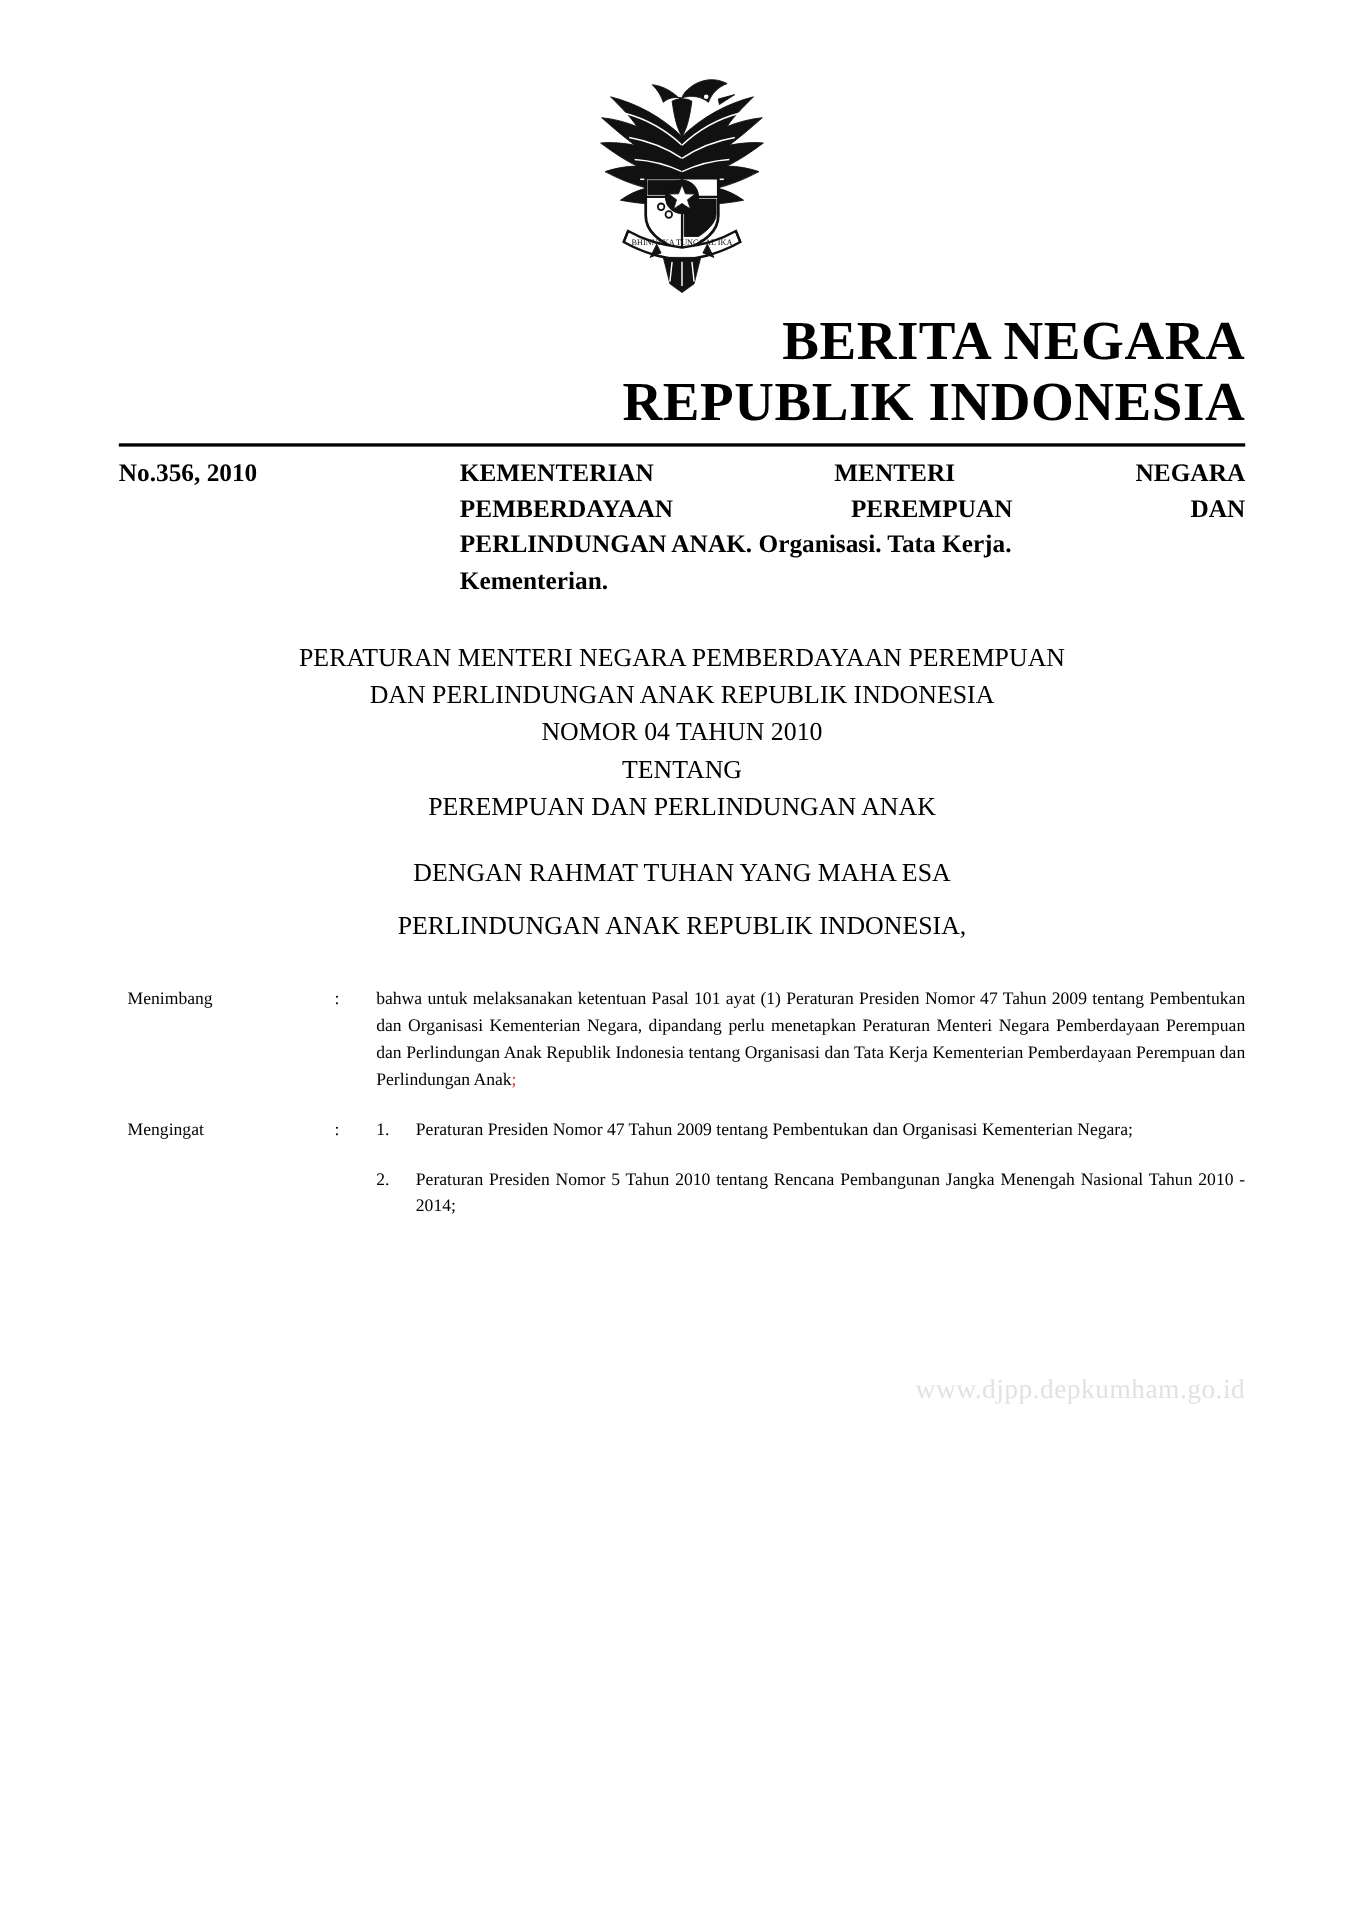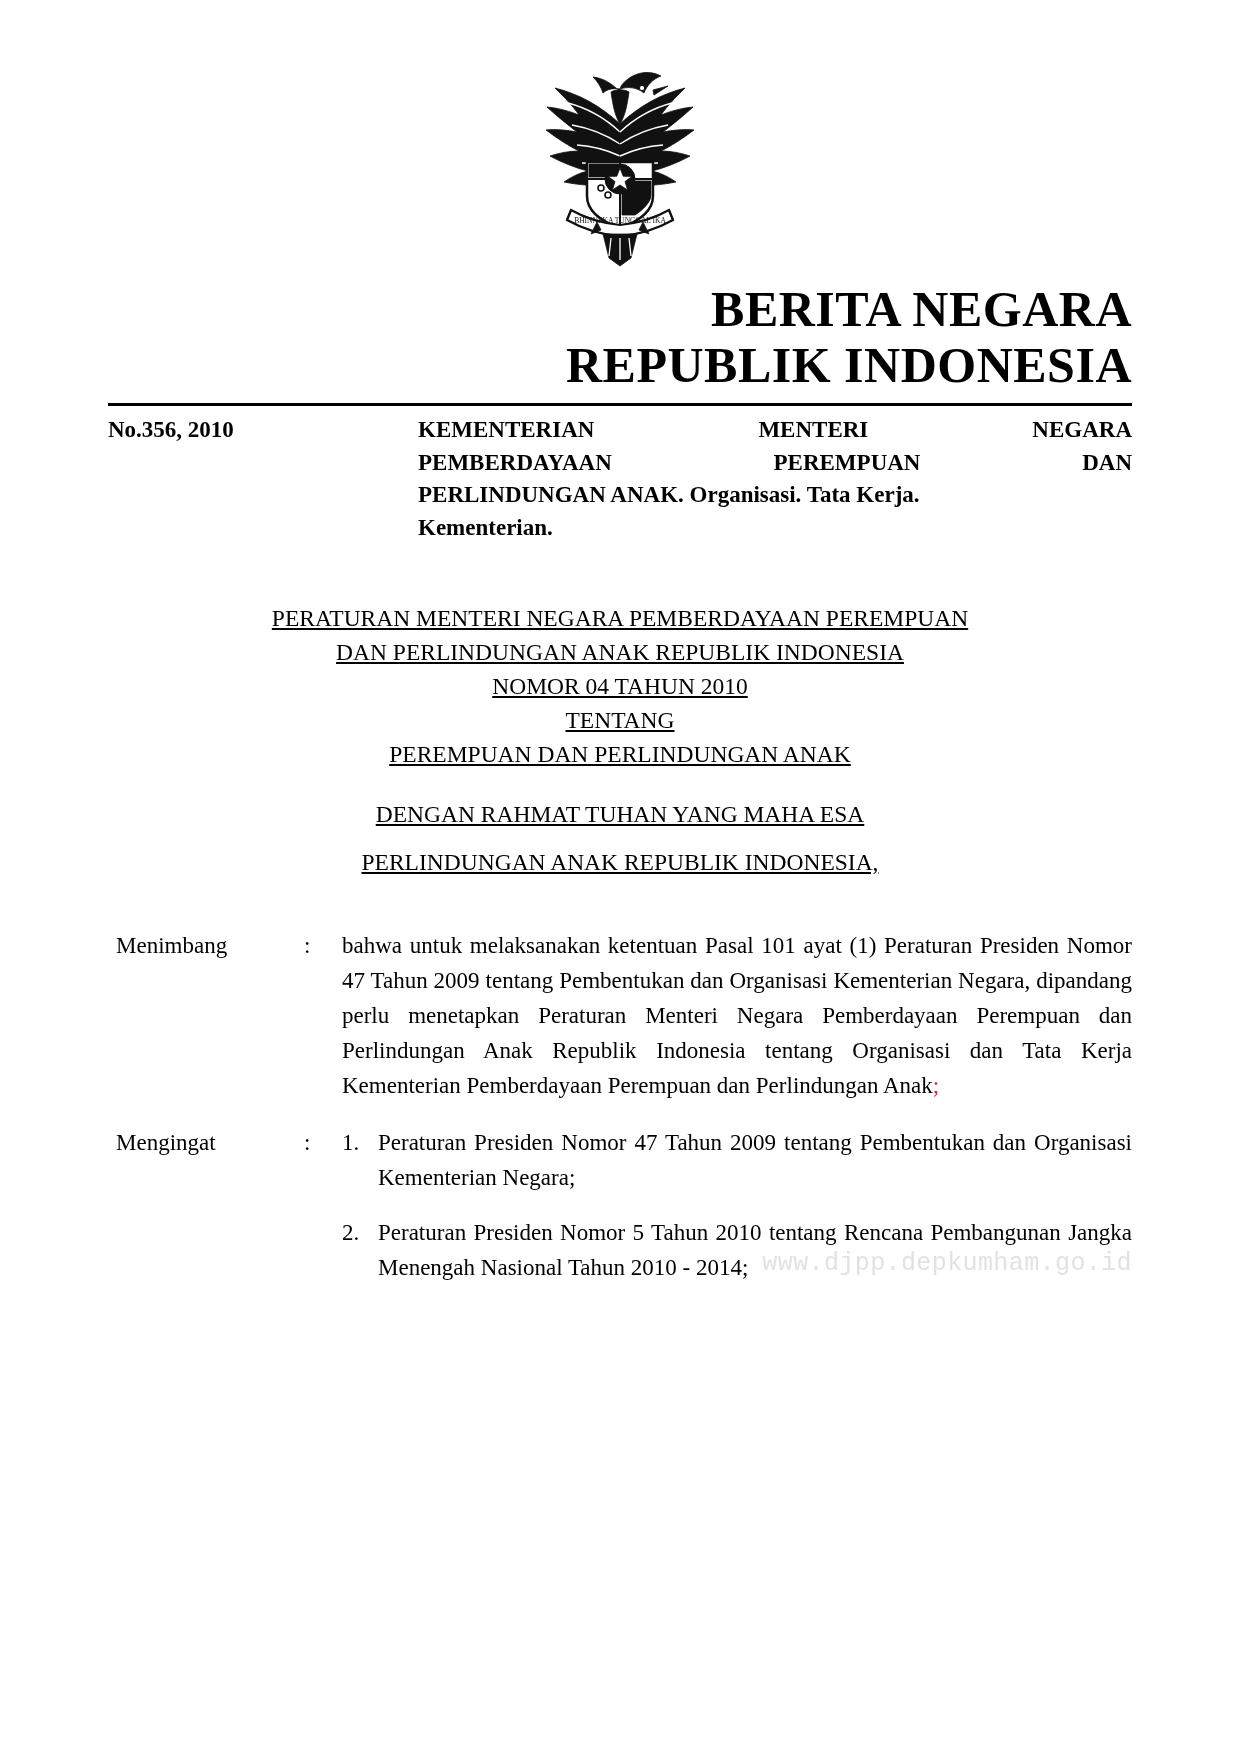--- a/index.html
+++ b/index.html
@@ -76,31 +76,30 @@
   .meta-right .just {
     text-align: justify;
     text-align-last: justify;
   }
 
   
   .title-block {
     text-align: center;
     font-size: 23.5px;
     line-height: 1.45;
-    margin-top: 56px;
-    text-decoration: underline;
+    margin-top: 36px;
   }
   .title-block .t-line { display: block; }
   .gap-sm { height: 14px; }
   .gap-md { height: 26px; }
 
   
   .clauses {
-    margin-top: 50px;
-    font-size: 23px;
+    margin-top: 38px;
+    font-size: 16px;
     line-height: 1.52;
   }
   .clause {
     display: flex;
     align-items: flex-start;
     margin-bottom: 22px;
   }
   .clause-label {
     flex: 0 0 196px;
     width: 196px;
@@ -140,21 +139,21 @@
     flex: 1 1 auto;
     text-align: justify;
     text-align-last: left;
   }
 
   
   .watermark {
     position: absolute;
     right: 108px;
     bottom: 44px;
-    font-family: Liberation Mono, monospace;
+    font-family: Liberation Serif, serif;
     font-size: 25px;
     color: #e2e2e2;
     letter-spacing: 0.4px;
     user-select: none;
   }
 </style>
 </head>
 <body>
 
 <div class="page">

